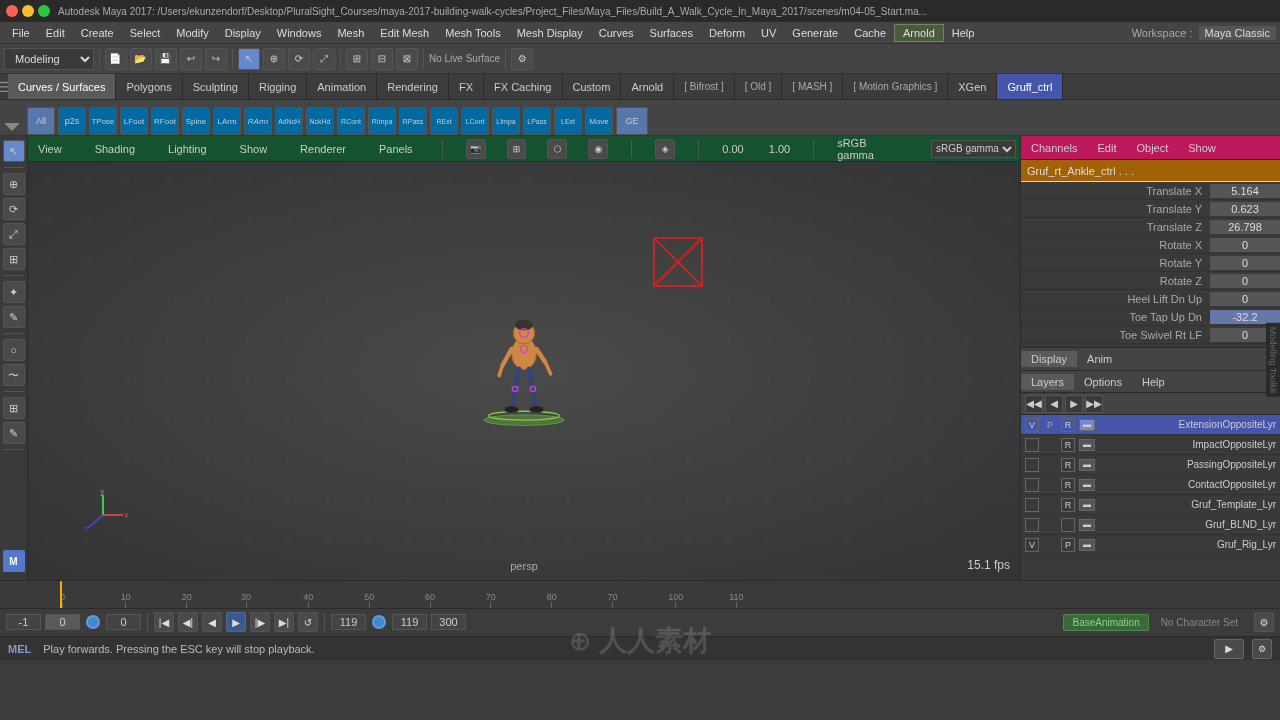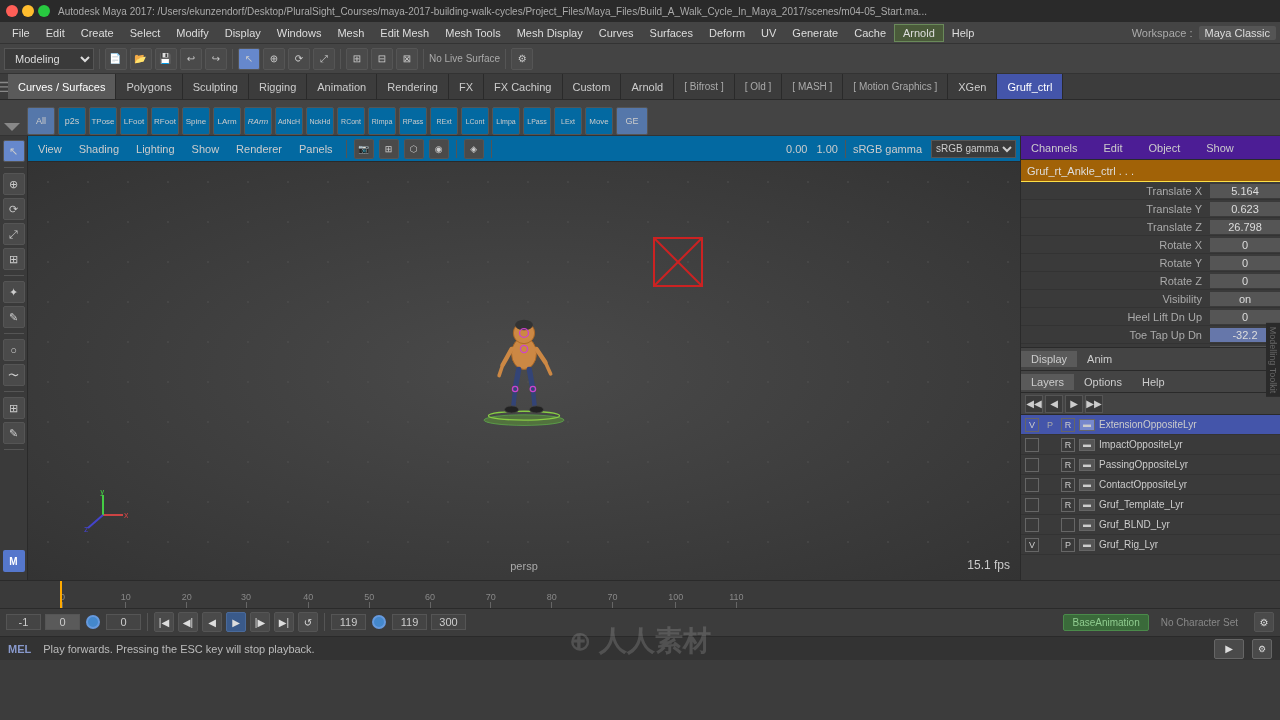--- a/index.html
+++ b/index.html
@@ -191,25 +191,25 @@
 
     
     #viewport {
       flex: 1;
       background: #3d3d3d;
       position: relative;
       overflow: hidden;
     }
     #viewport-toolbar {
       height: 26px;
-      background: #0369a1;
+      background: #14532d;
       display: flex;
       align-items: center;
       padding: 0 4px;
-      gap: 5px;
+      gap: 21px;
       border-bottom: 1px solid #2a2a2a;
     }
     .vp-menu {
       padding: 2px 6px;
       font-size: 11px;
       color: #ccc;
       cursor: pointer;
     }
     .vp-icon {
       width: 20px; height: 20px;
@@ -287,25 +287,25 @@
     
     #right-panel {
       width: 260px;
       background: #3a3a3a;
       display: flex;
       flex-direction: column;
       border-left: 1px solid #2a2a2a;
     }
     #channel-box-header {
       height: 24px;
-      background: #4c1d95;
+      background: #be185d;
       display: flex;
       align-items: center;
       padding: 0 6px;
-      gap: 18px;
+      gap: 12px;
       border-bottom: 1px solid #2a2a2a;
     }
     .ch-header-btn {
       font-size: 11px;
       color: #ccc;
       cursor: pointer;
       padding: 1px 4px;
     }
     .object-name-bar {
       height: 22px;
@@ -389,21 +389,21 @@
       cursor: pointer;
     }
     .layer-icon {
       width: 16px; height: 12px;
       background: #555;
       border: 1px solid #666;
       display: flex; align-items: center; justify-content: center;
       font-size: 8px;
     }
     .layer-icon.colored { background: #7788cc; }
-    .layer-name { flex: 1; font-size: 10px; }
+    .layer-name { flex: 1; font-size: 10px; text-align: right; }
 
     
     #timeline-area {
       height: 56px;
       background: #3a3a3a;
       border-top: 1px solid #2a2a2a;
       display: flex;
       flex-direction: column;
     }
     #timeline-ruler {
@@ -808,24 +808,20 @@
         </div>
         <div class="channel-row">
           <div class="channel-name">Rotate Y</div>
           <div class="channel-value">0</div>
         </div>
         <div class="channel-row">
           <div class="channel-name">Rotate Z</div>
           <div class="channel-value">0</div>
         </div>
         <div class="channel-row">
-          <div class="channel-name">Visibility</div>
-          <div class="channel-value">on</div>
-        </div>
-        <div class="channel-row">
           <div class="channel-name">Heel Lift Dn Up</div>
           <div class="channel-value">0</div>
         </div>
         <div class="channel-row">
           <div class="channel-name">Toe Tap Up Dn</div>
           <div class="channel-value highlight">-32.2</div>
         </div>
         <div class="channel-row">
           <div class="channel-name">Toe Swivel Rt LF</div>
           <div class="channel-value">0</div>

